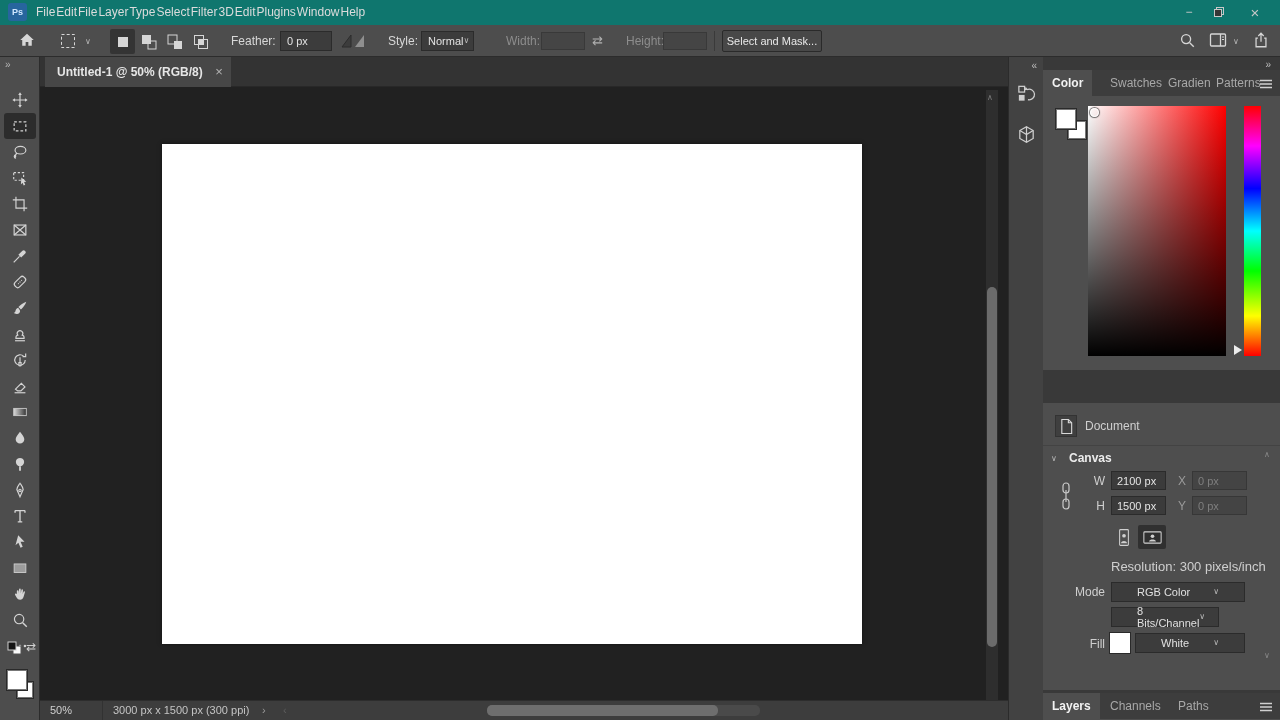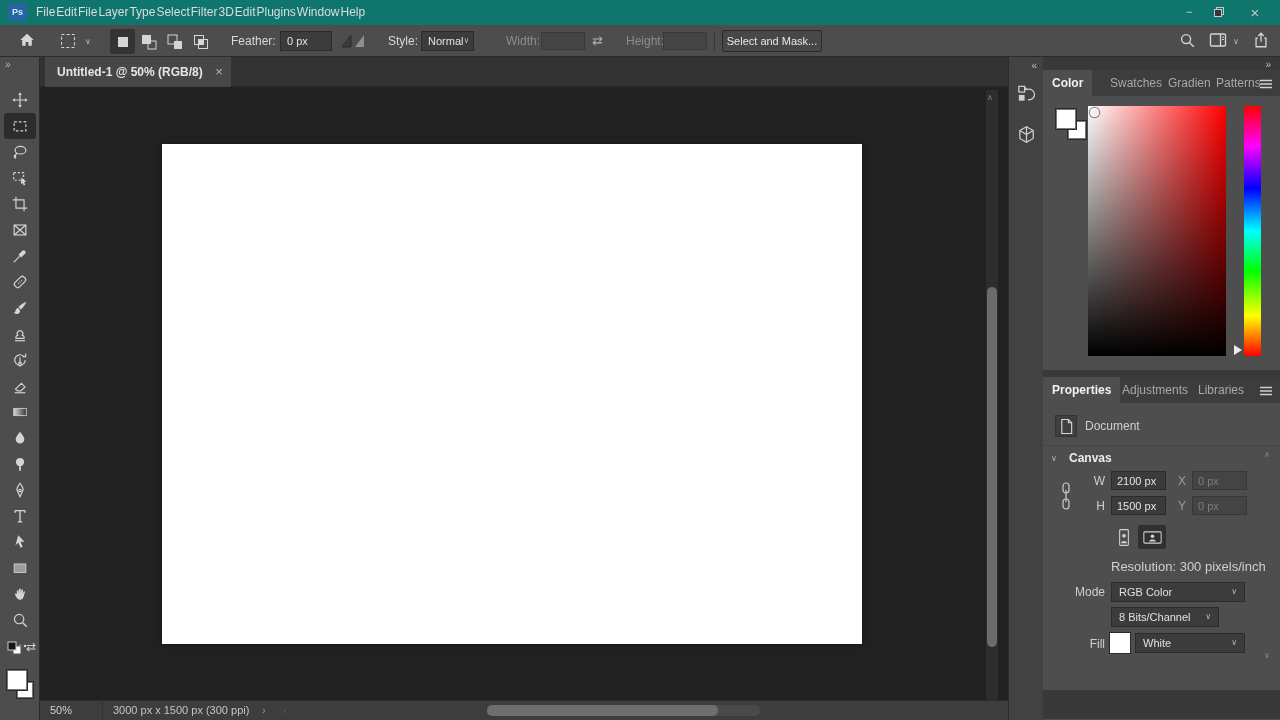--- a/index.html
+++ b/index.html
@@ -87,21 +87,21 @@
   #hue-slider { left:191px; top:288px; width:0; height:0;
      border-top:5px solid transparent; border-bottom:5px solid transparent; border-left:8px solid #ededed; }
 
   
   .plabel { position:absolute; color:#cfcfcf; font-size:12px; }
   .plabel.r { text-align:right; }
   .pinput { position:absolute; height:19px; width:55px; background:#3b3b3b; border:1px solid #2b2b2b;
             color:#e4e4e4; font-size:11px; padding:0 5px; font-family:"Liberation Sans",sans-serif; }
   .pinput.dim { color:#7f7f7f; background:#444444; border-color:#373737; }
   .pselect { position:absolute; height:20px; background:#3c3c3c; border:1px solid #2b2b2b; color:#e0e0e0;
-             font-size:11px; display:flex; align-items:center; justify-content:space-between; padding:0 7px; }
+             font-size:11px; display:flex; align-items:center; justify-content:space-between; padding:0 25px; }
   .orientbtn { position:absolute; width:24px; height:24px; display:flex; align-items:center; justify-content:center; border-radius:2px; }
   .orientbtn.active { background:#303030; }
   .orientbtn svg { stroke:#d0d0d0; fill:none; stroke-width:1.2; }
   .scrollhint { position:absolute; color:#8a8a8a; font-size:8px; }
 </style>
 </head>
 <body>
 
 <div id="titlebar" class="abs">
   <div id="ps-logo" class="abs">Ps</div>
@@ -429,30 +429,20 @@
   </div>
   <div class="panelbody abs" style="top:39px;height:274px">
     <div class="swatch-sq" style="left:24px;top:24px;width:20px;height:20px"></div>
     <div class="swatch-sq" style="left:12px;top:12px;width:22px;height:22px"></div>
   </div>
   <div id="satsquare" class="abs"></div>
   <div id="sat-cursor" class="abs"></div>
   <div id="huestrip" class="abs"></div>
   <div id="hue-slider" class="abs"></div>
 
-  <div class="tabstrip2 abs" style="top:320px">
-    <span class="ptab active" style="left:0">Properties</span>
-    <span class="ptab" style="left:70px">Adjustments</span>
-    <span class="ptab" style="left:146px">Libraries</span>
-    <span class="hamb">
-      <svg width="14" height="10" viewBox="0 0 14 10">
-        <path d="M1 1.5h12M1 5h12M1 8.5h12" stroke="#d0d0d0" stroke-width="1.4"></path>
-      </svg>
-    </span>
-  </div>
   <div class="panelbody abs" style="top:346px;height:287px">
     <div class="abs" style="left:12px;top:12px;width:22px;height:22px;background:#3f3f3f;border:1px solid #333;display:flex;align-items:center;justify-content:center">
       <svg width="15" height="17" viewBox="0 0 16 18">
         <path d="M3 1.5h7l3.5 3.5v11.5H3z" fill="none" stroke="#d8d8d8" stroke-width="1.2"></path>
         <path d="M10 1.5V5h3.5" fill="none" stroke="#d8d8d8" stroke-width="1.2"></path>
       </svg>
     </div>
     <span class="plabel" style="left:42px;top:16px">Document</span>
     <div class="abs" style="left:0;top:42px;width:237px;height:1px;background:#434343"></div>
 
@@ -506,14 +496,24 @@
     <div class="abs" style="left:66px;top:229px;width:22px;height:22px;background:#ffffff;border:1px solid #2a2a2a"></div>
     <div class="pselect" style="left:92px;top:230px;width:110px">
       <span>White</span>
       <span class="chev">∨</span>
     </div>
 
     <span class="scrollhint" style="left:221px;top:47px">∧</span>
     <span class="scrollhint" style="left:221px;top:248px">∨</span>
   </div>
 
+  <div class="tabstrip2 abs" style="top:636px">
+    <span class="ptab active" style="left:0">Layers</span>
+    <span class="ptab" style="left:58px">Channels</span>
+    <span class="ptab" style="left:126px">Paths</span>
+    <span class="hamb">
+      <svg width="14" height="10" viewBox="0 0 14 10">
+        <path d="M1 1.5h12M1 5h12M1 8.5h12" stroke="#d0d0d0" stroke-width="1.4"></path>
+      </svg>
+    </span>
+  </div>
   <div class="panelbody abs" style="top:662px;height:1px"></div>
 </div>
 
 </body></html>

